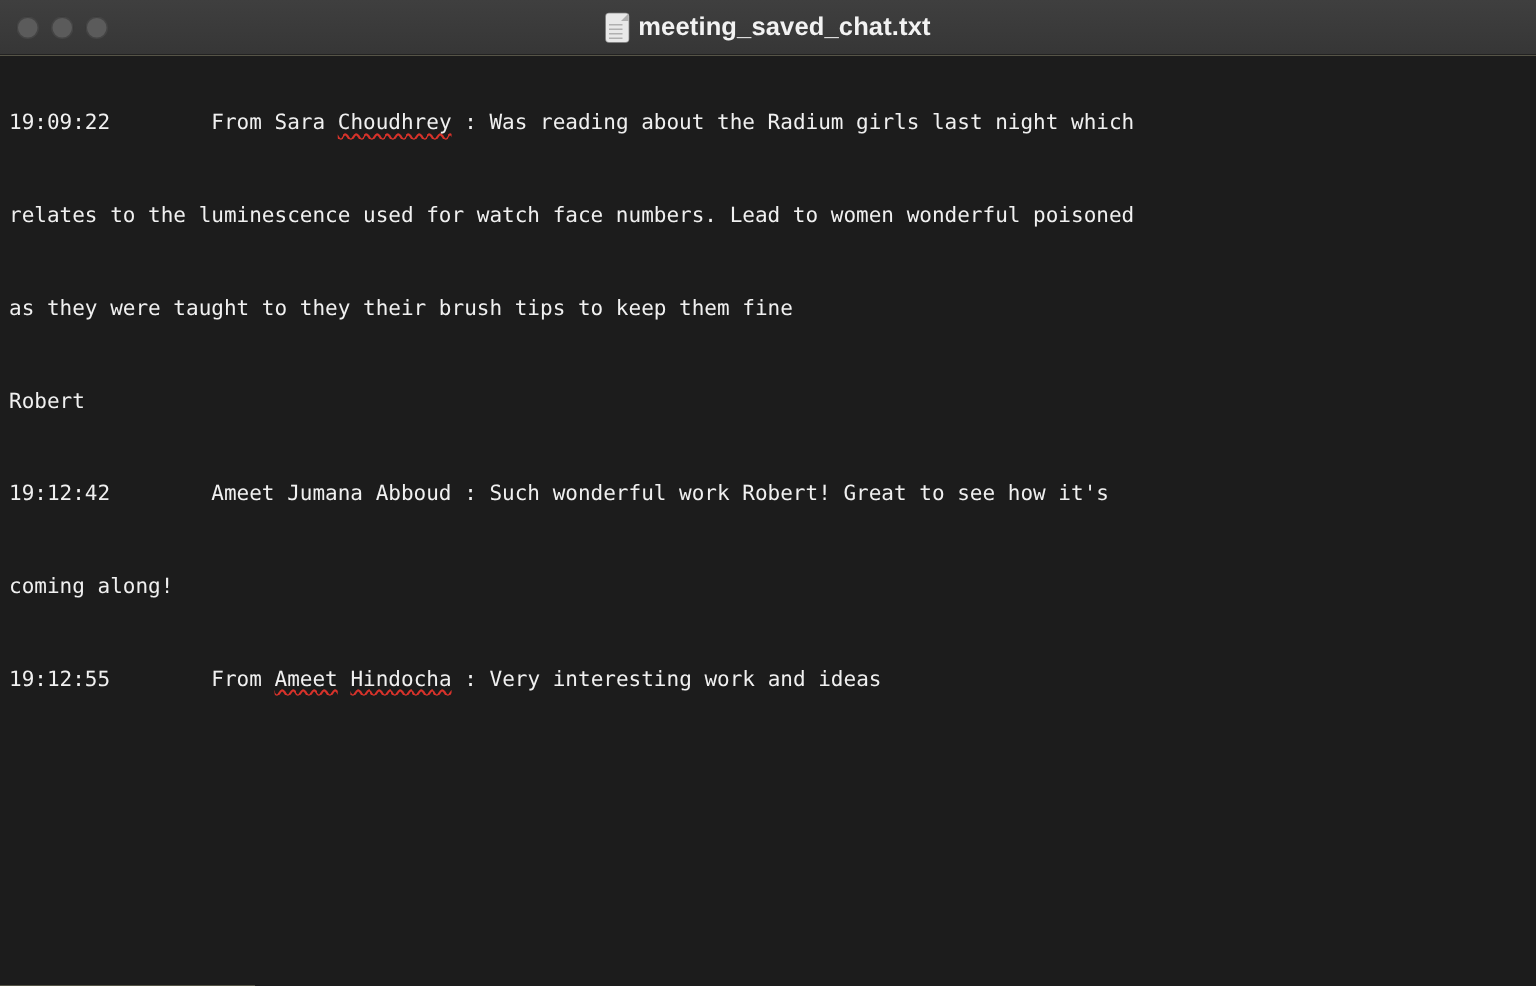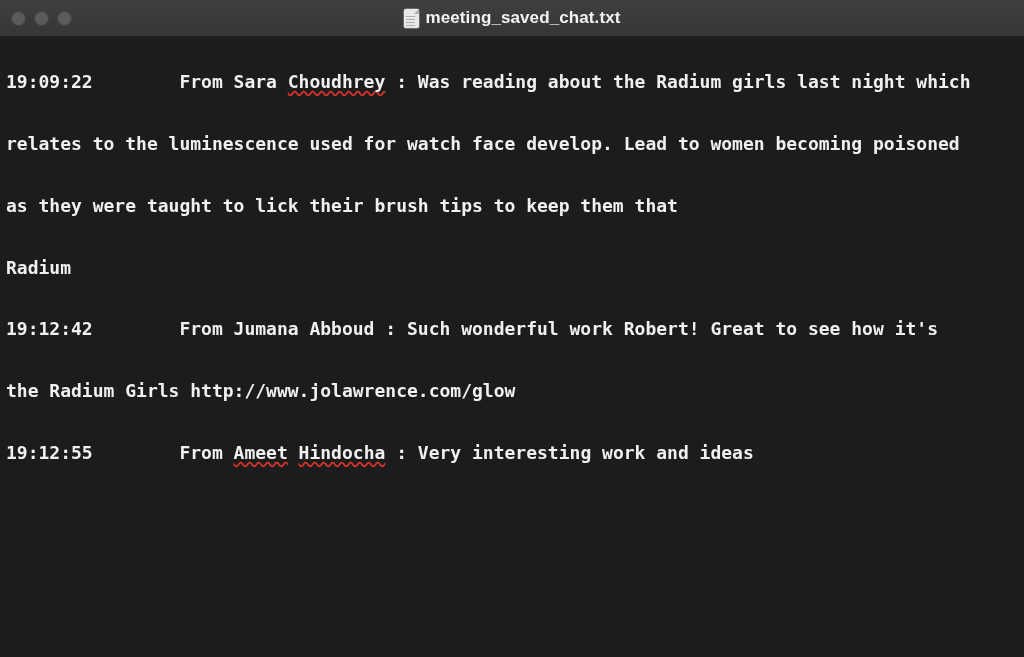--- a/index.html
+++ b/index.html
@@ -89,28 +89,27 @@
     font-family: "Liberation Sans", sans-serif;
     font-size: 17px;
     font-weight: bold;
     letter-spacing: 0.1px;
   }
   .content {
     flex: 1 1 auto;
     background: #1c1c1c;
     color: #f0f0f0;
     font-family: "DejaVu Sans Mono", monospace;
-    font-size: 18px;
+    font-size: 14px;
     line-height: 20.6px;
     padding: 0 4px 15px 6px;
     overflow: hidden;
     position: relative;
     white-space: pre-wrap;
     word-break: break-word;
-    font-weight: bold;
   }
   .line {
     display: block;
     white-space: pre-wrap;
     word-break: break-word;
   }
   .first-line {
     margin-top: -6px;
   }
   .spell {
@@ -140,25 +139,25 @@
             <i></i>
             <i></i>
           </span>
       </span>
       <span class="win-title">meeting_saved_chat.txt</span>
     </div>
   </div>
 
   <div class="content">
     <span class="line first-line"><span>19:09:22        From Sara <span class="spell">Choudhrey</span> : Was reading about the Radium girls last night which</span></span>
-    <span class="line"><span>relates to the luminescence used for watch face develop. Lead to women becoming poisoned</span></span>
-    <span class="line"><span>as they were taught to lick their brush tips to keep them that</span></span>
-    <span class="line"><span>Radium</span></span>
-    <span class="line"><span>19:12:42        From Jumana Abboud : Such wonderful work Robert! Great to see how it's</span></span>
-    <span class="line"><span>the Radium Girls http://www.jolawrence.com/glow</span></span>
+    <span class="line"><span>relates to the luminescence used for watch face numbers. Lead to women wonderful poisoned</span></span>
+    <span class="line"><span>as they were taught to they their brush tips to keep them fine</span></span>
+    <span class="line"><span>Robert</span></span>
+    <span class="line"><span>19:12:42        Ameet Jumana Abboud : Such wonderful work Robert! Great to see how it's</span></span>
+    <span class="line"><span>coming along!</span></span>
     <span class="line"><span>19:12:55        From <span class="spell">Ameet</span> <span class="spell">Hindocha</span> : Very interesting work and ideas</span></span>
     
     
     
     
     
     
     
     
     

